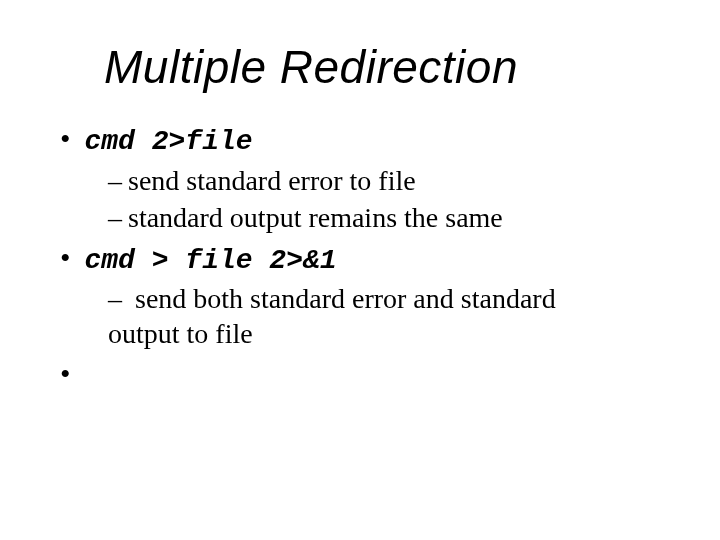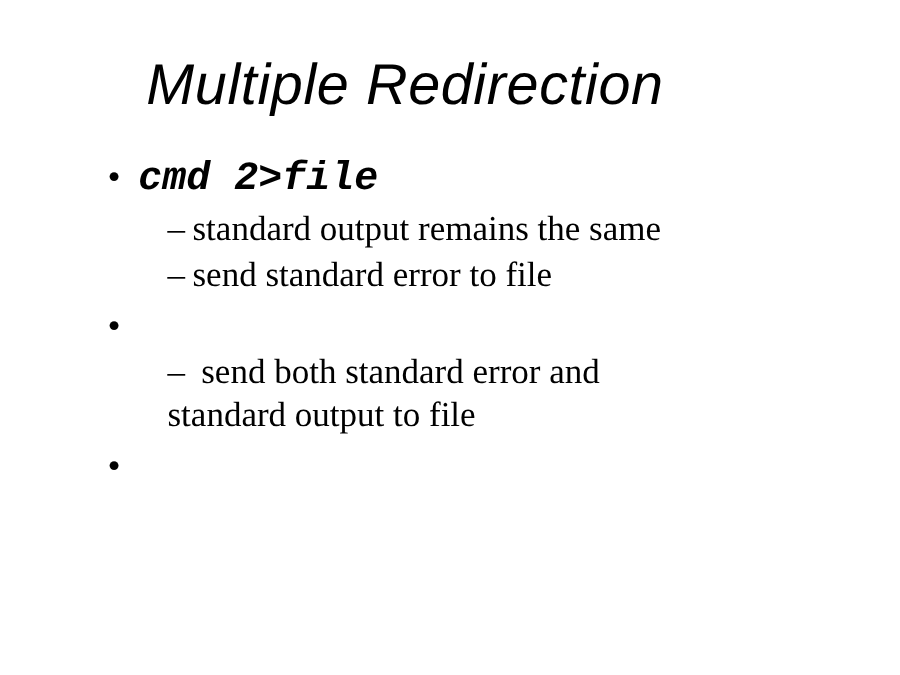--- a/index.html
+++ b/index.html
@@ -8,21 +8,21 @@
     width: 720px;
     height: 540px;
     background: #ffffff;
     font-family: "Times New Roman", Times, serif;
     color: #000;
   }
   .slide {
     box-sizing: border-box;
     width: 612px;
     height: 540px;
-    padding: 30px 40px 30px 76px;
+    padding: 30px 40px 30px 50px;
   }
   .title {
     font-family: Impact, "Arial Black", sans-serif;
     font-style: italic;
     font-weight: normal;
     font-size: 46px;
     text-align: center;
     margin: 10px 0 30px 0;
     letter-spacing: 0.5px;
   }
@@ -42,21 +42,21 @@
     font-size: 30px;
     line-height: 1;
     margin-right: 14px;
     font-family: "Times New Roman", Times, serif;
     font-style: normal;
   }
   .cmd {
     font-family: "Courier New", Courier, monospace;
     font-style: italic;
     font-weight: bold;
-    font-size: 32px;
+    font-size: 28px;
     line-height: 1.2;
   }
   ul.sub {
     list-style: none;
     padding: 0;
     margin: 4px 0 8px 48px;
   }
   ul.sub > li {
     font-family: "Times New Roman", Times, serif;
     font-size: 28px;
@@ -74,28 +74,29 @@
   <h1 class="title">Multiple Redirection</h1>
 
   <ul class="top">
 
     <li>
       <div class="bullet-row">
         <span class="bullet-dot">•</span>
         <span class="cmd">cmd 2&gt;file</span>
       </div>
       <ul class="sub">
+        <li><span class="dash">–</span><span>send standard error to file</span></li>
         <li><span class="dash">–</span><span>standard output remains the same</span></li>
-        <li><span class="dash">–</span><span>send standard error to file</span></li>
       </ul>
     </li>
 
     <li>
       <div class="bullet-row">
         <span class="bullet-dot">•</span>
+        <span class="cmd">cmd &gt; file 2&gt;&amp;1</span>
       </div>
       <ul class="sub">
         <li><span class="dash">–</span><span> send both standard error and standard output to file</span></li>
       </ul>
     </li>
 
     <li>
       <div class="bullet-row">
         <span class="bullet-dot">•</span>
       </div>

